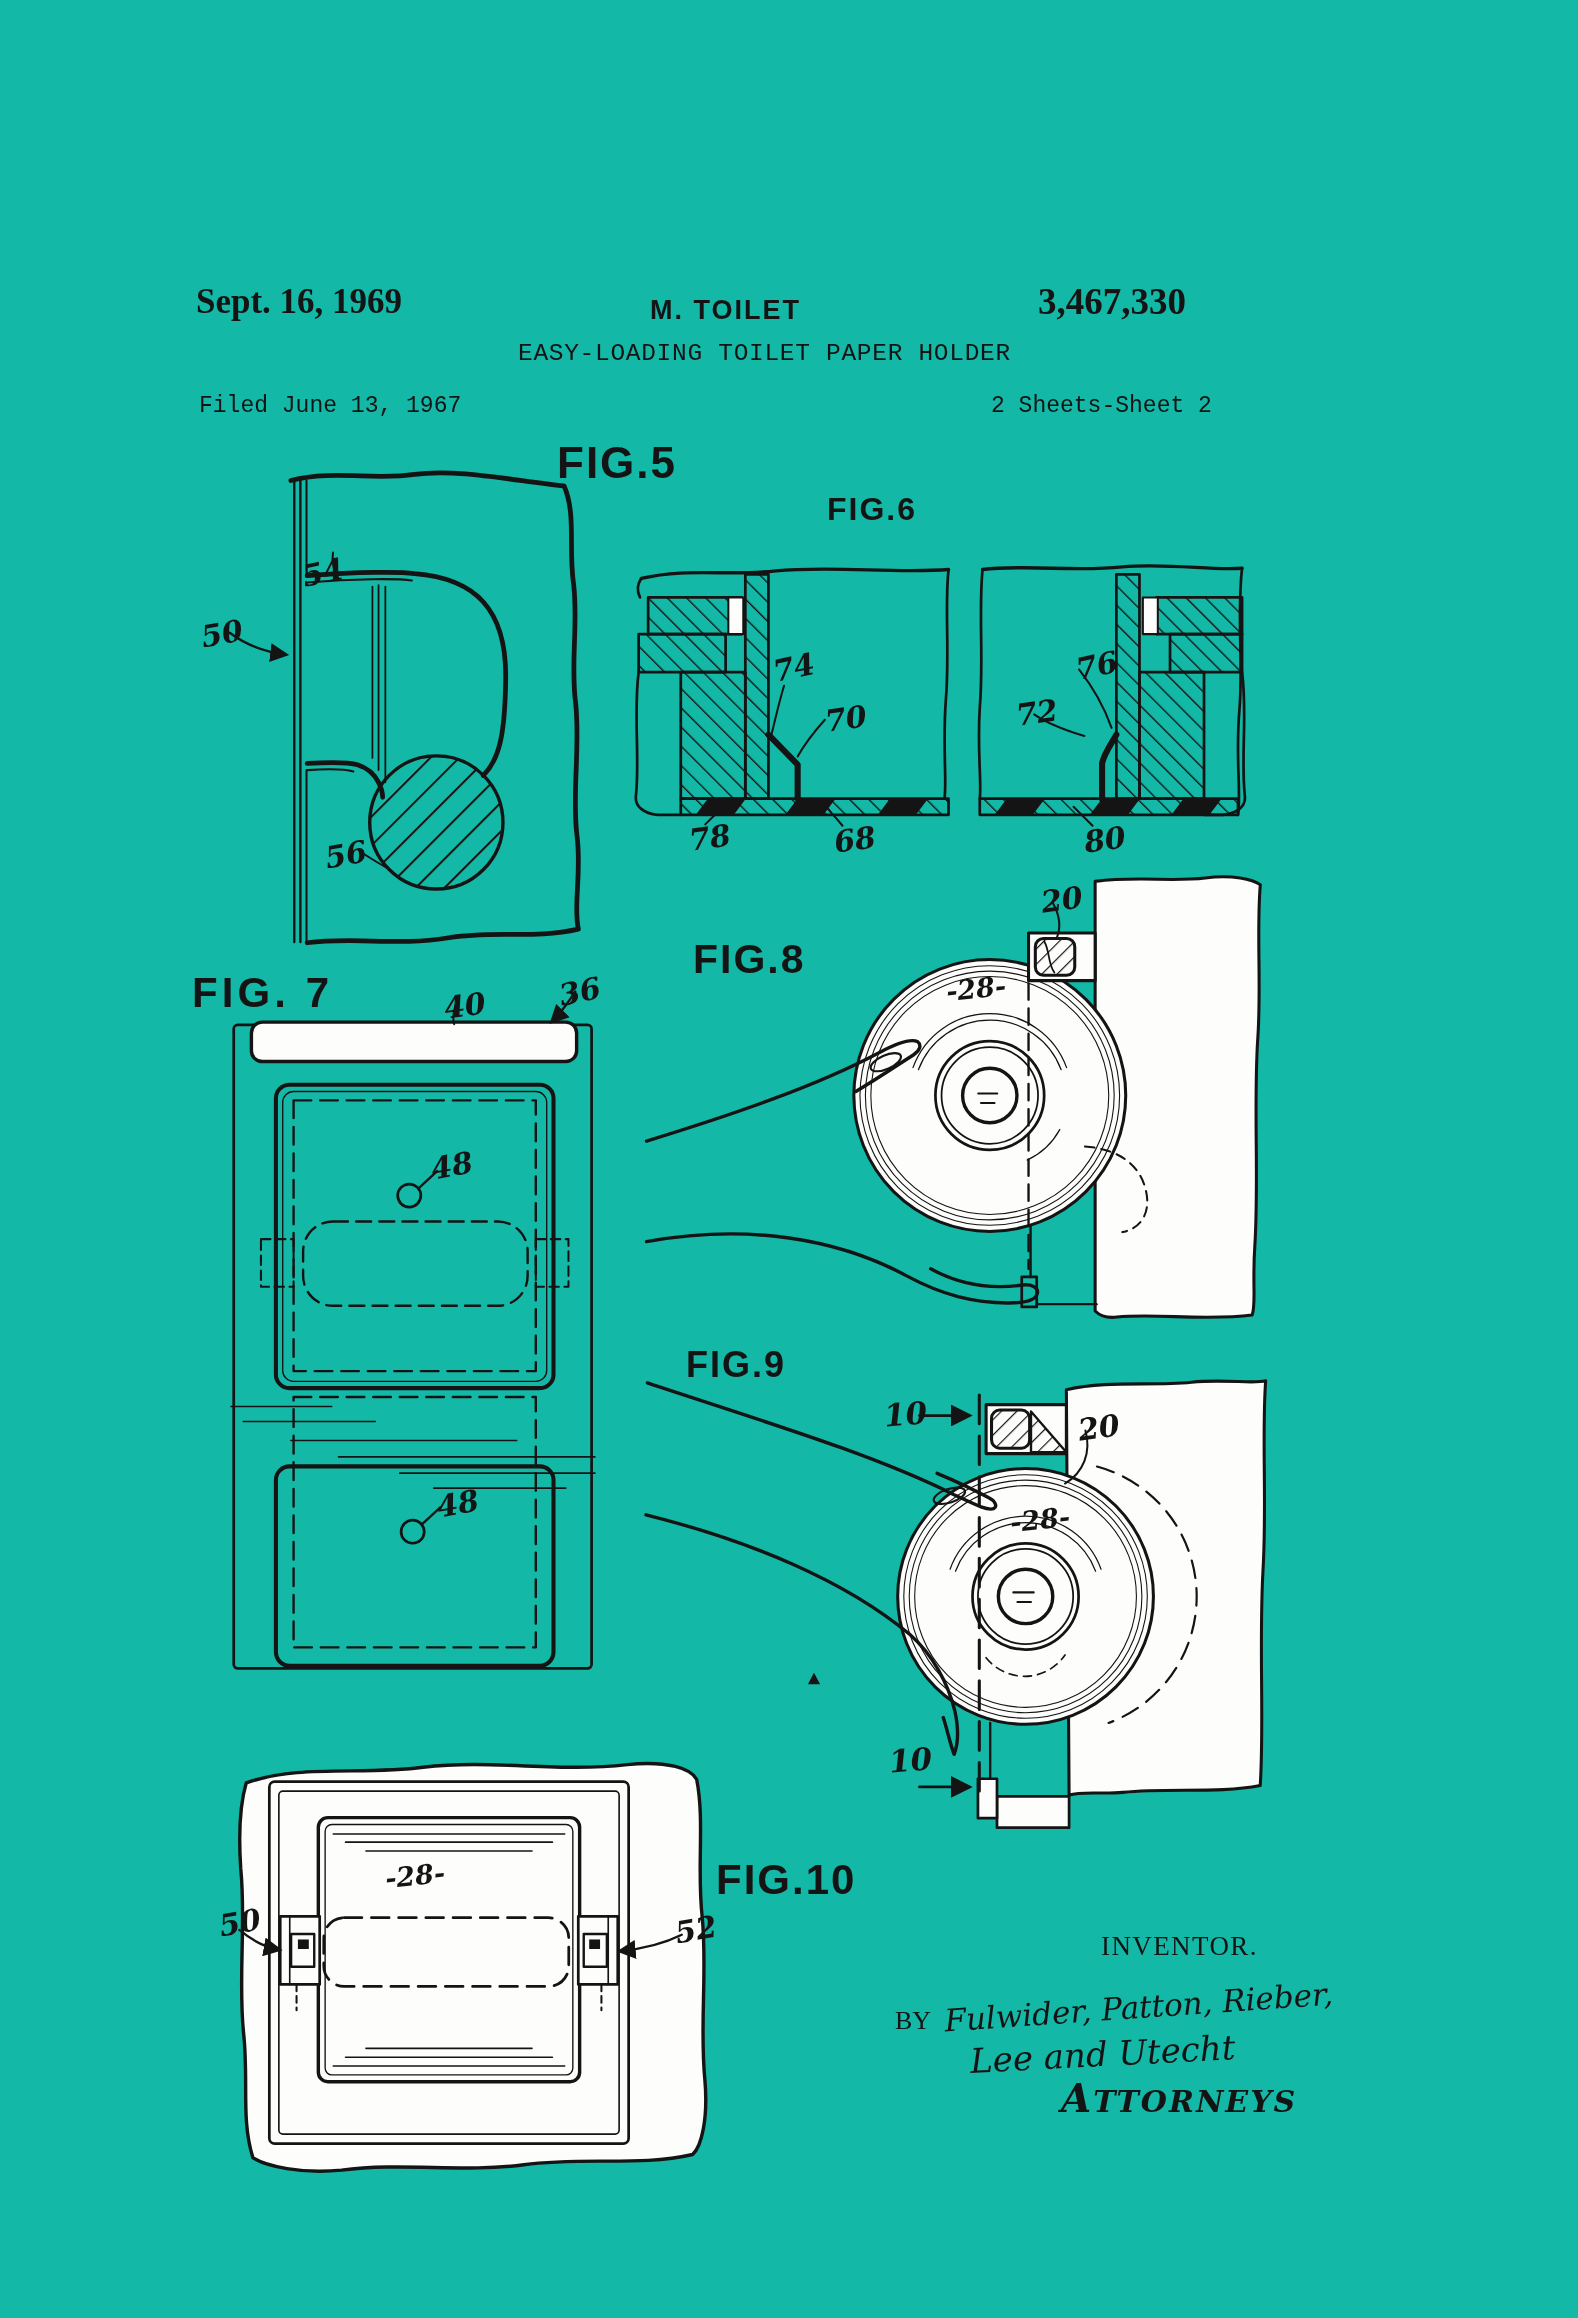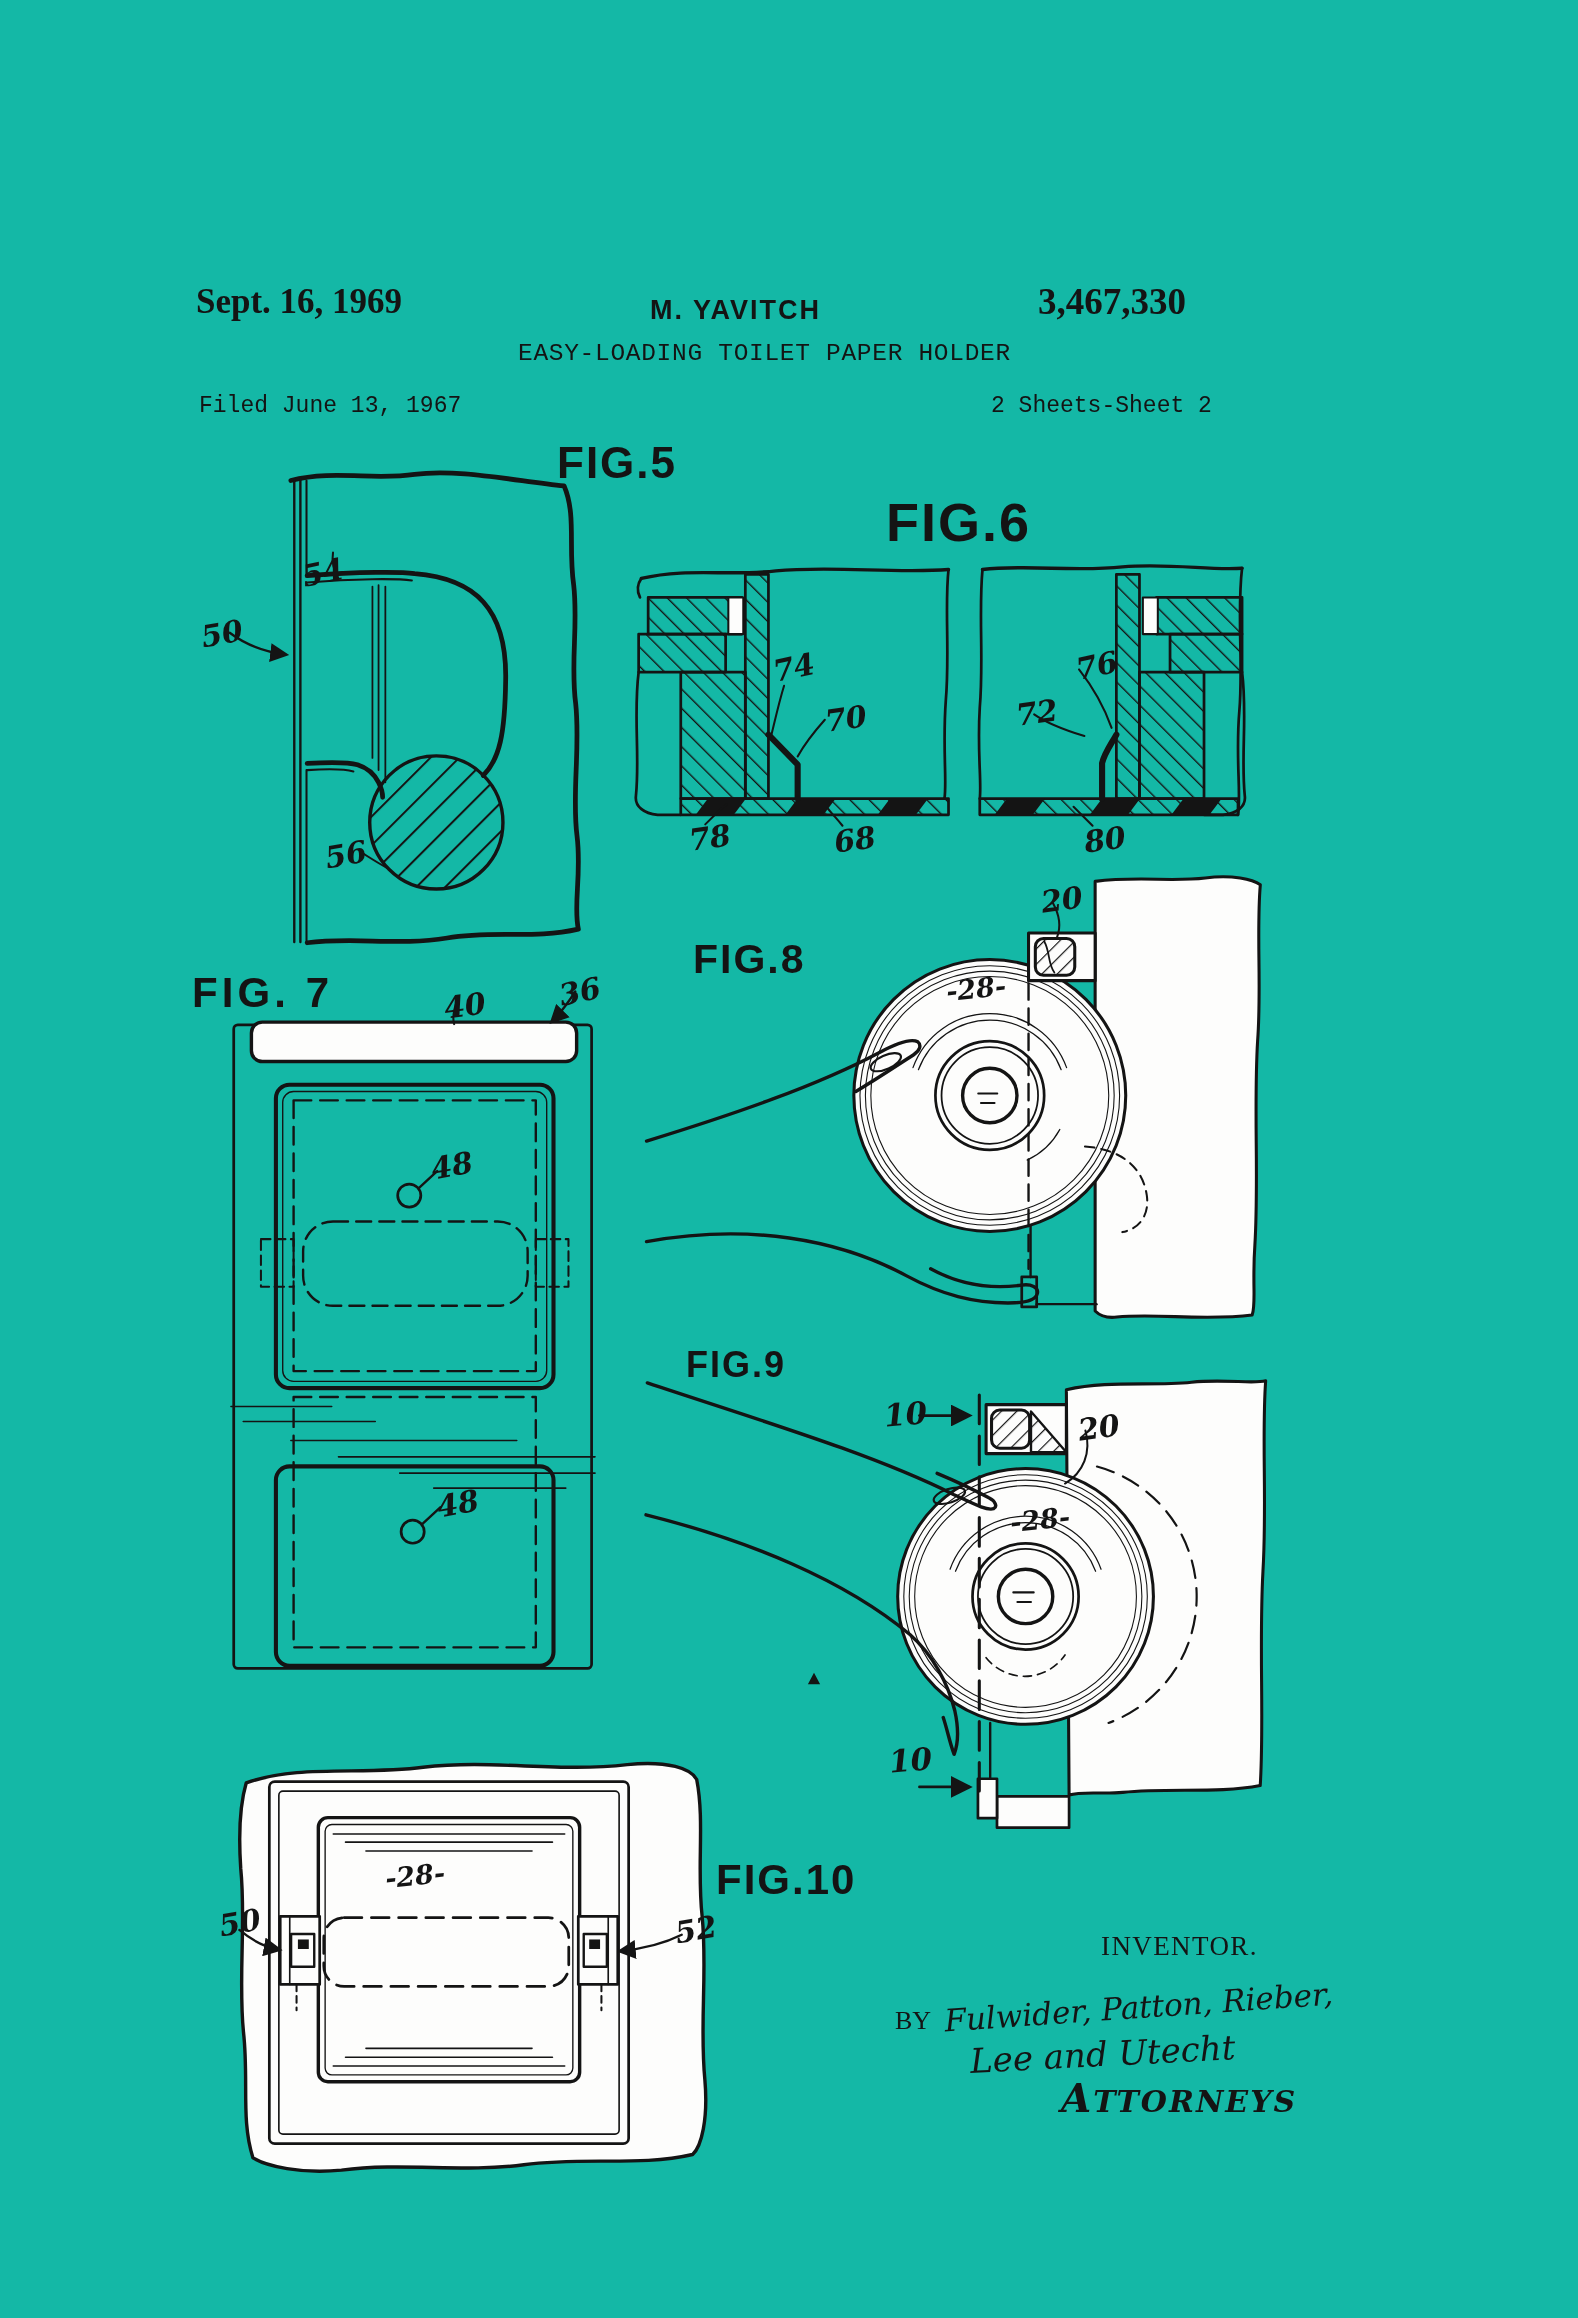--- a/index.html
+++ b/index.html
@@ -20,21 +20,21 @@
   svg.fig{position:absolute;overflow:visible;}
   .ink{stroke:#141414;fill:none;stroke-linecap:round;stroke-linejoin:round;}
   .fill{fill:#141414;stroke:none;}
 </style>
 </head>
 <body>
 
 <div class="page">
 
   <div class="pos hdr-serif" style="left:196px;top:282px;font-size:35px;">Sept. 16, 1969</div>
-  <div class="pos hdr-sans" style="left:650px;top:295px;font-size:27px;letter-spacing:2px;">M. YAVITCH</div>
+  <div class="pos hdr-sans" style="left:650px;top:295px;font-size:27px;letter-spacing:2px;">M. TOILET</div>
   <div class="pos hdr-serif" style="left:1038px;top:280px;font-size:37px;">3,467,330</div>
   <div class="pos hdr-mono" style="left:518px;top:340px;font-size:24.5px;letter-spacing:0.7px;">EASY-LOADING TOILET PAPER HOLDER</div>
   <div class="pos hdr-mono" style="left:199px;top:393px;font-size:23px;">Filed June 13, 1967</div>
   <div class="pos hdr-mono" style="left:991px;top:393px;font-size:23px;">2 Sheets-Sheet 2</div>
 
   <div class="pos figlabel" style="left:557px;top:438px;font-size:44px;">FIG.5</div>
   <svg class="fig" style="left:129px;top:452px;" width="476" height="503" viewBox="0 0 700 740">
     <defs>
       <pattern id="h5" patternUnits="userSpaceOnUse" width="30" height="30" patternTransform="rotate(45)">
         <line x1="0" y1="0" x2="0" y2="30" stroke="#141414" stroke-width="6"></line>
@@ -55,21 +55,21 @@
       <circle cx="452" cy="545" r="98" fill="url(#h5)" stroke-width="5"></circle>
       <path stroke-width="3" d="M308,186 C300,172 298,160 300,148"></path>
       <path stroke-width="3.5" marker-end="url(#m5)" d="M148,266 C172,284 198,294 230,298"></path>
       <path stroke-width="3" d="M340,588 C356,598 368,606 380,612"></path>
     </g>
   </svg>
   <div class="pos ref" style="left:302px;top:555px;transform:rotate(-12deg);">54</div>
   <div class="pos ref" style="left:201px;top:616px;transform:rotate(-10deg);">50</div>
   <div class="pos ref" style="left:325px;top:837px;transform:rotate(-10deg);">56</div>
 
-  <div class="pos figlabel" style="left:886px;top:491px;font-size:54px;">FIG.6</div>
+  <div class="pos figlabel" style="left:827px;top:491px;font-size:32px;">FIG.6</div>
   <svg class="fig" style="left:626px;top:558px;" width="626" height="299" viewBox="0 0 920 440">
     <defs>
       <pattern id="h6" patternUnits="userSpaceOnUse" width="20" height="20" patternTransform="rotate(-45)">
         <line x1="0" y1="0" x2="0" y2="20" stroke="#141414" stroke-width="4"></line>
       </pattern>
     </defs>
     <g class="ink">
 
       <path stroke-width="5" d="M22,30 C90,14 150,27 220,19 C300,11 395,23 474,17"></path>
       <path stroke-width="4" d="M22,30 C15,40 16,50 20,58"></path>

